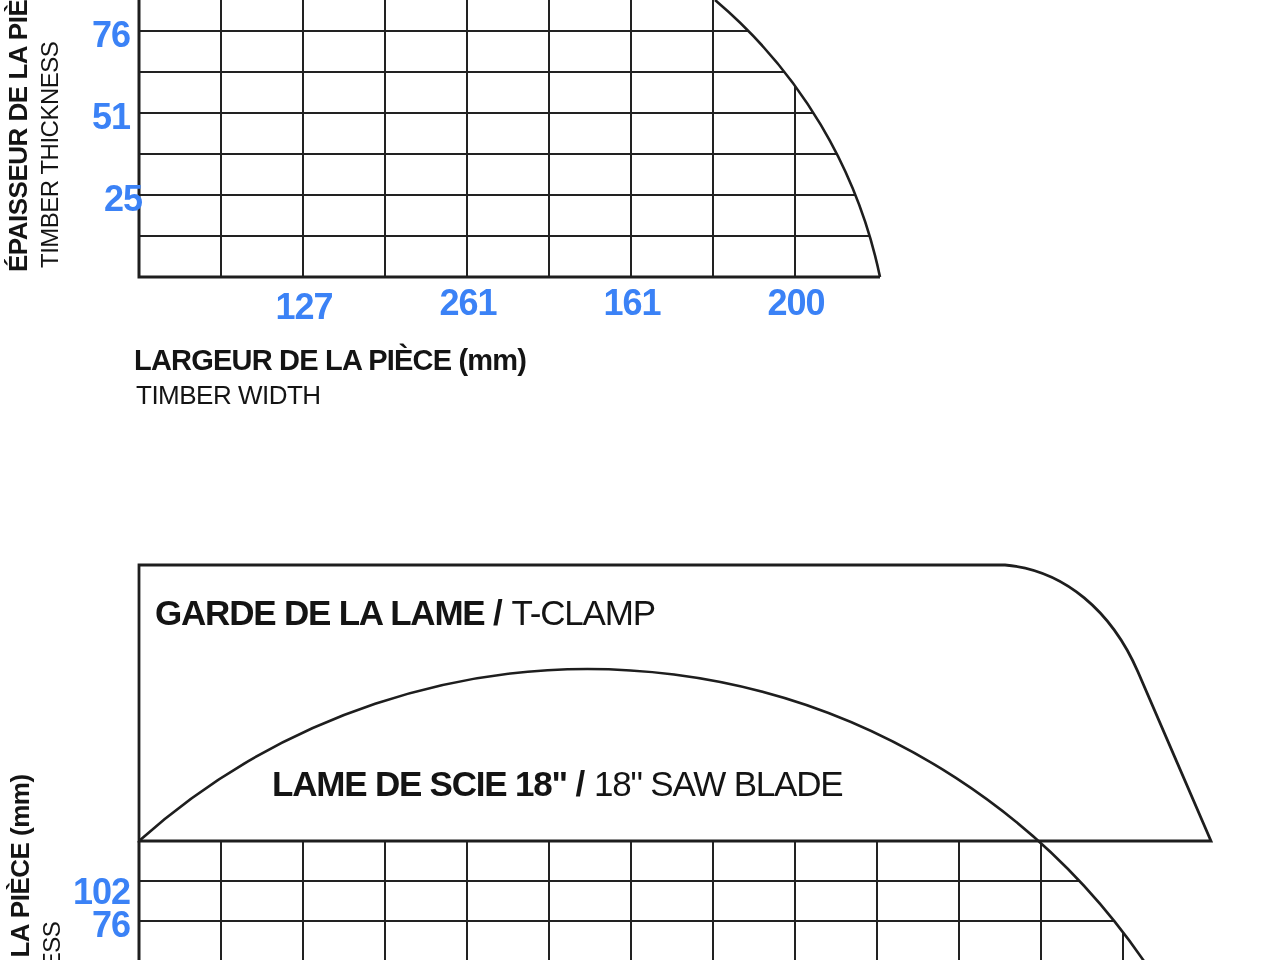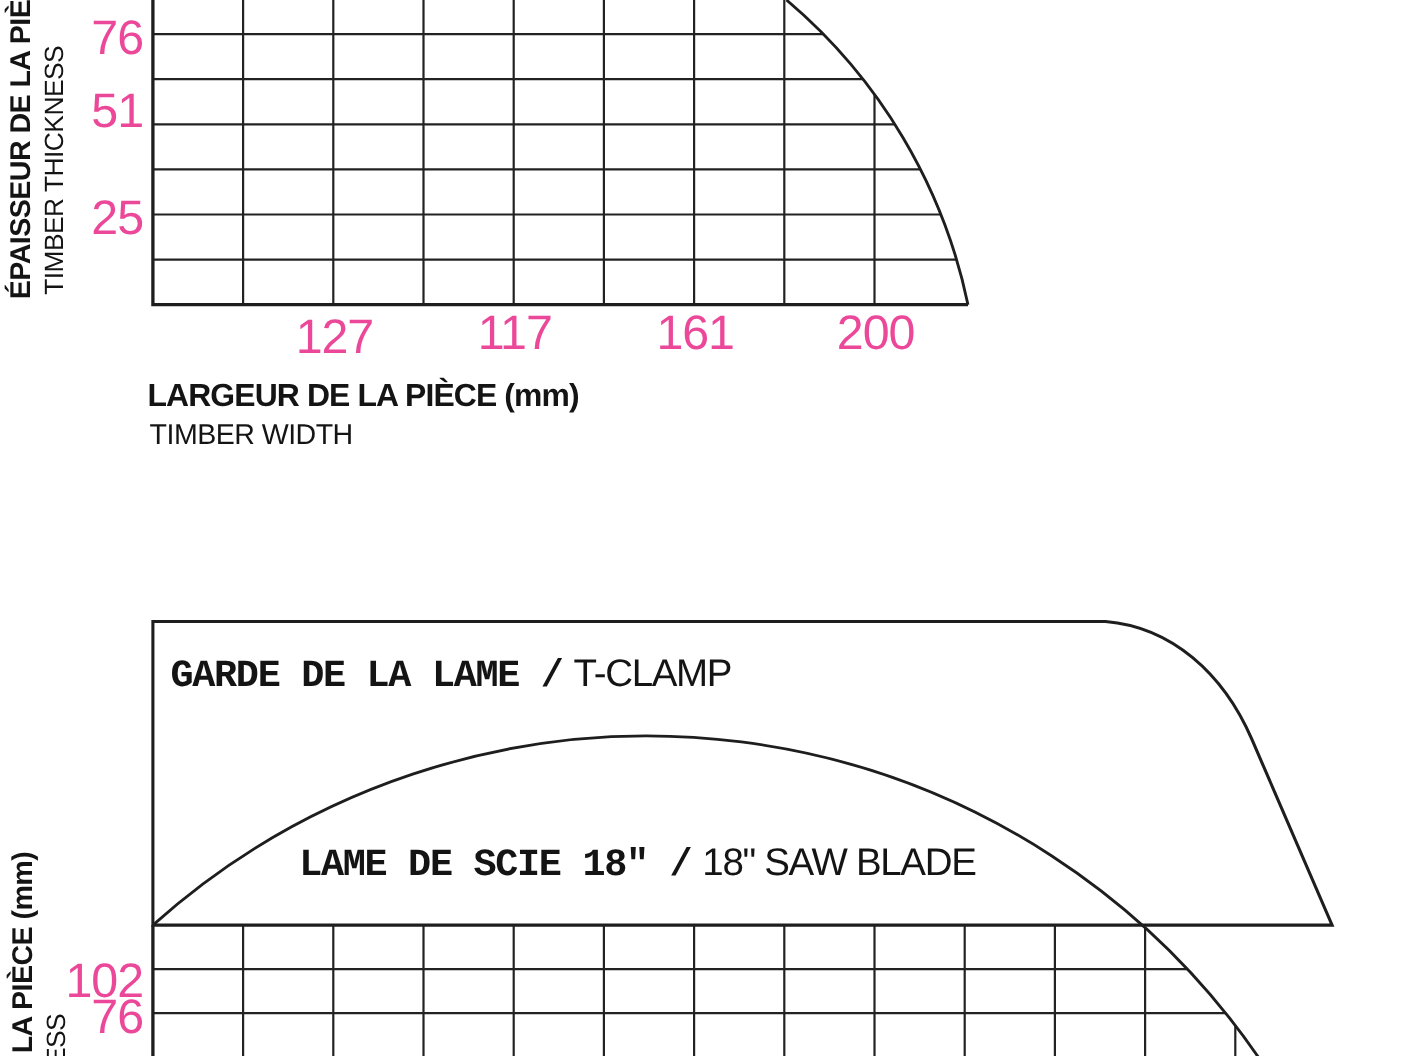--- a/index.html
+++ b/index.html
@@ -8,34 +8,35 @@
     width:1280px;height:960px;
     overflow:hidden;
     background:#ffffff;
     font-family:"Liberation Sans","DejaVu Sans",sans-serif;
     color:#141414;
   }
   svg{position:absolute;left:0;display:block;}
   .lbl{position:absolute;white-space:nowrap;color:#141414;}
   .tick{
     position:absolute;
-    font-size:44px;line-height:38px;
+    font-size:36px;line-height:38px;
     letter-spacing:-1px;
-    color:#ec4899;
+    color:#3b82f6;
+    font-weight:bold;
   }
   .ytick{left:0;width:130px;text-align:right;}
   .xtick{width:150px;text-align:center;}
   .vt{
     position:absolute;
     transform:rotate(-90deg);
     transform-origin:0 0;
     white-space:nowrap;
     line-height:1.08;
   }
-  .fr-b{font-weight:bold;font-family:Liberation Mono, monospace;}
+  .fr-b{font-weight:bold;}
   .axis-title-fr{font-size:29px;font-weight:bold;letter-spacing:-0.8px;}
   .axis-title-en{font-size:26px;letter-spacing:-0.5px;}
   .vt.fr{font-size:26px;font-weight:bold;letter-spacing:-0.5px;}
   .vt.en{font-size:24px;letter-spacing:-0.5px;}
   .big-label{font-size:35px;letter-spacing:-1.2px;}
   .big-label .sep{display:inline-block;width:10px;}
 </style>
 </head>
 <body>
 
@@ -61,25 +62,25 @@
       <line x1="139" y1="113" x2="895" y2="113"></line>
       <line x1="139" y1="154" x2="895" y2="154"></line>
       <line x1="139" y1="195" x2="895" y2="195"></line>
       <line x1="139" y1="236" x2="895" y2="236"></line>
     </g>
     <path d="M139,0 V277 H880" fill="none" stroke="#1e1e1e" stroke-width="3"></path>
     <path d="M715,0 A495,495 0 0 1 880,277" fill="none" stroke="#1e1e1e" stroke-width="2.6"></path>
   </svg>
 
   <div class="tick ytick" style="top:16px;">76</div>
-  <div class="tick ytick" style="top:82px;">51</div>
-  <div class="tick ytick" style="top:180px;">25</div>
+  <div class="tick ytick" style="top:98px;">51</div>
+  <div class="tick ytick" style="top:180px;padding-left:12px;">25</div>
 
   <div class="tick xtick" style="top:288px;left:229px;">127</div>
-  <div class="tick xtick" style="top:284px;left:393px;">117</div>
+  <div class="tick xtick" style="top:284px;left:393px;">261</div>
   <div class="tick xtick" style="top:284px;left:557px;">161</div>
   <div class="tick xtick" style="top:284px;left:721px;">200</div>
 
   <div class="lbl vt fr" style="left:4px;top:272px;">ÉPAISSEUR DE LA PIÈCE (mm)</div>
   <div class="lbl vt en" style="left:37px;top:268px;">TIMBER THICKNESS</div>
 
   <div class="lbl axis-title-en" style="left:136px;top:380px;">TIMBER WIDTH</div>
   <div class="lbl axis-title-fr" style="left:134px;top:344px;">LARGEUR DE LA PIÈCE (mm)</div>
 
   <svg style="top:540px;" width="1280" height="420" viewBox="0 0 1280 420">

